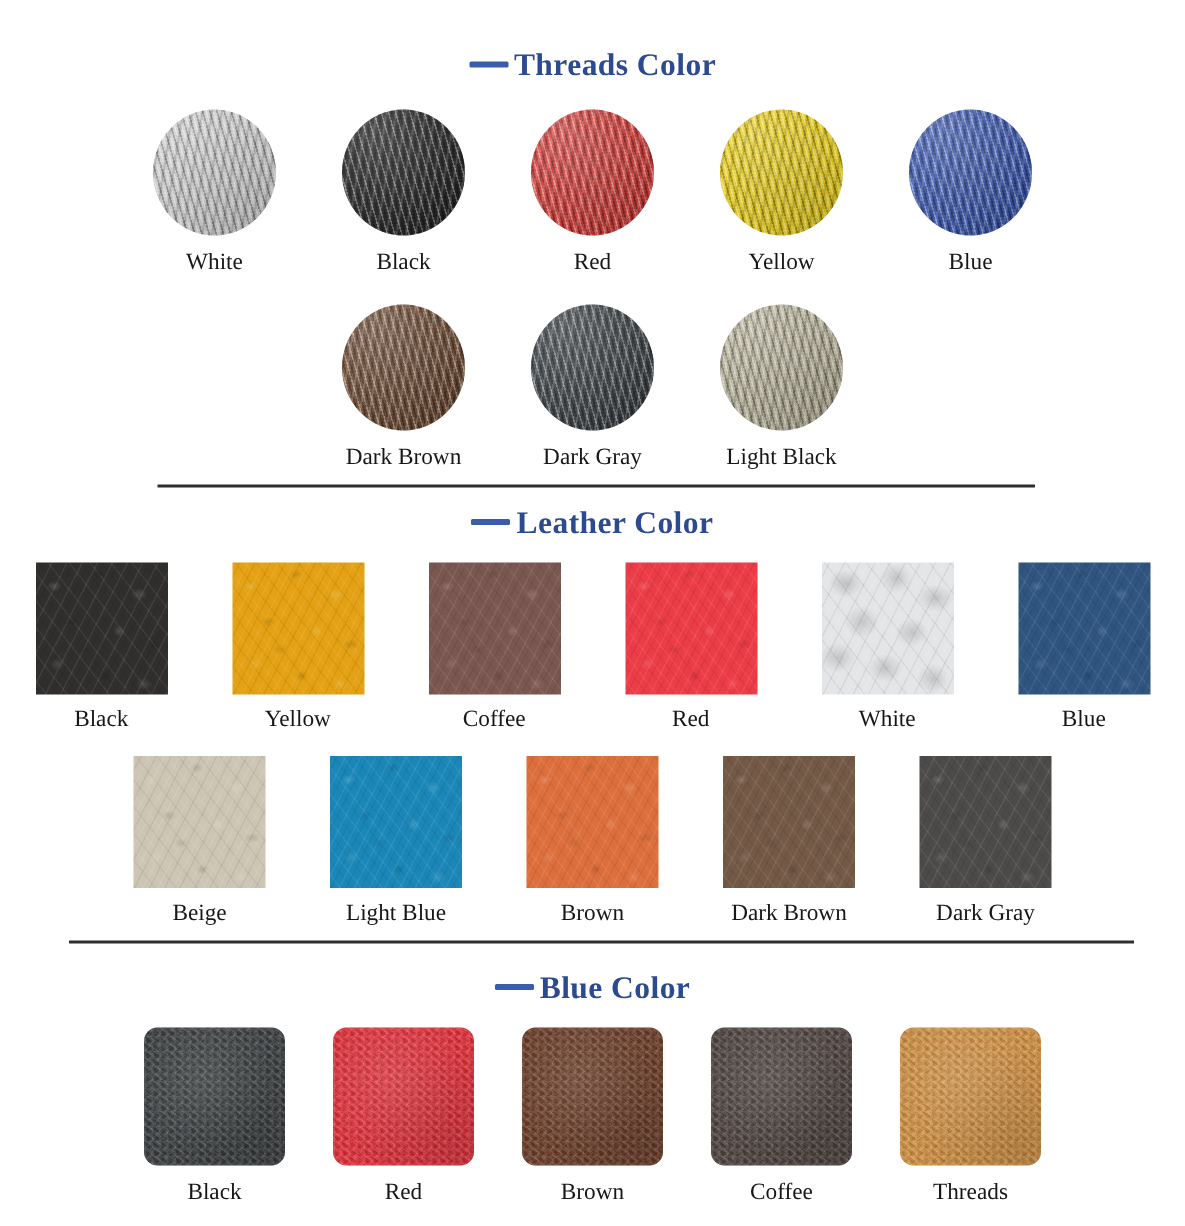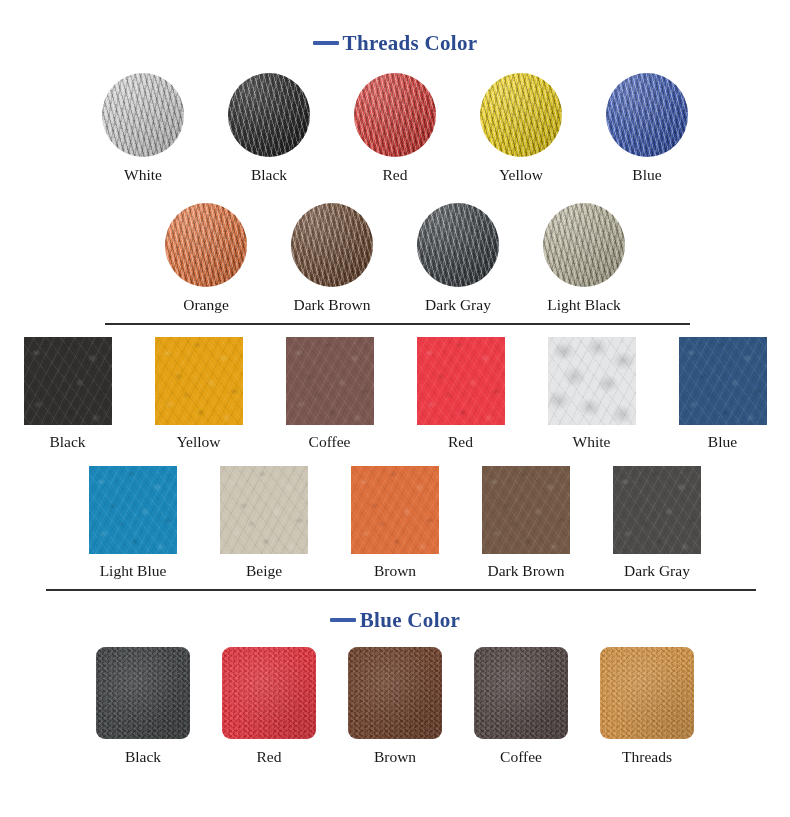--- a/index.html
+++ b/index.html
@@ -259,39 +259,41 @@
       <div class="swatch-label thread-label">Yellow</div>
     </div>
     <div class="swatch">
       <div class="thread-chip" style="--c:#3a57b0"></div>
       <div class="swatch-label thread-label">Blue</div>
     </div>
   </div>
 
   <div class="swatch-row thread-row row2" style="margin-top:20px;">
     <div class="swatch">
-      <div class="thread-chip" style="--c:#e0713c"></div>
-      <div class="swatch-label thread-label">Orange</div>
-    </div>
-    <div class="swatch">
       <div class="thread-chip" style="--c:#6e4b33"></div>
       <div class="swatch-label thread-label">Dark Brown</div>
     </div>
     <div class="swatch">
       <div class="thread-chip" style="--c:#3e4347"></div>
       <div class="swatch-label thread-label">Dark Gray</div>
     </div>
     <div class="swatch">
       <div class="thread-chip" style="--c:#b3ae96"></div>
       <div class="swatch-label thread-label">Light Black</div>
     </div>
   </div>
 
   <div class="divider" style="margin:11px 0 0 105px; width:585px;"></div>
 
+  <div style="padding-top:8px;">
+    <div class="section-header">
+      <span class="header-dash" style="background:#3b5ca8"></span>
+      <span class="header-text">Leather Color</span>
+    </div>
+  </div>
 
   <div class="swatch-row leather-row" style="margin-top:12px;">
     <div class="swatch">
       <div class="leather-chip" style="--c:#302f2d"></div>
       <div class="swatch-label leather-label">Black</div>
     </div>
     <div class="swatch">
       <div class="leather-chip" style="--c:#e3a113"></div>
       <div class="swatch-label leather-label">Yellow</div>
     </div>
@@ -308,26 +310,26 @@
       <div class="swatch-label leather-label">White</div>
     </div>
     <div class="swatch">
       <div class="leather-chip" style="--c:#2f5580"></div>
       <div class="swatch-label leather-label">Blue</div>
     </div>
   </div>
 
   <div class="swatch-row leather-row row2" style="margin-top:16px;">
     <div class="swatch">
+      <div class="leather-chip" style="--c:#cdc5b4"></div>
+      <div class="swatch-label leather-label">Beige</div>
+    </div>
+    <div class="swatch">
       <div class="leather-chip" style="--c:#1b87b8"></div>
       <div class="swatch-label leather-label">Light Blue</div>
-    </div>
-    <div class="swatch">
-      <div class="leather-chip" style="--c:#cdc5b4"></div>
-      <div class="swatch-label leather-label">Beige</div>
     </div>
     <div class="swatch">
       <div class="leather-chip" style="--c:#dd6f3d"></div>
       <div class="swatch-label leather-label">Brown</div>
     </div>
     <div class="swatch">
       <div class="leather-chip" style="--c:#735946"></div>
       <div class="swatch-label leather-label">Dark Brown</div>
     </div>
     <div class="swatch">

